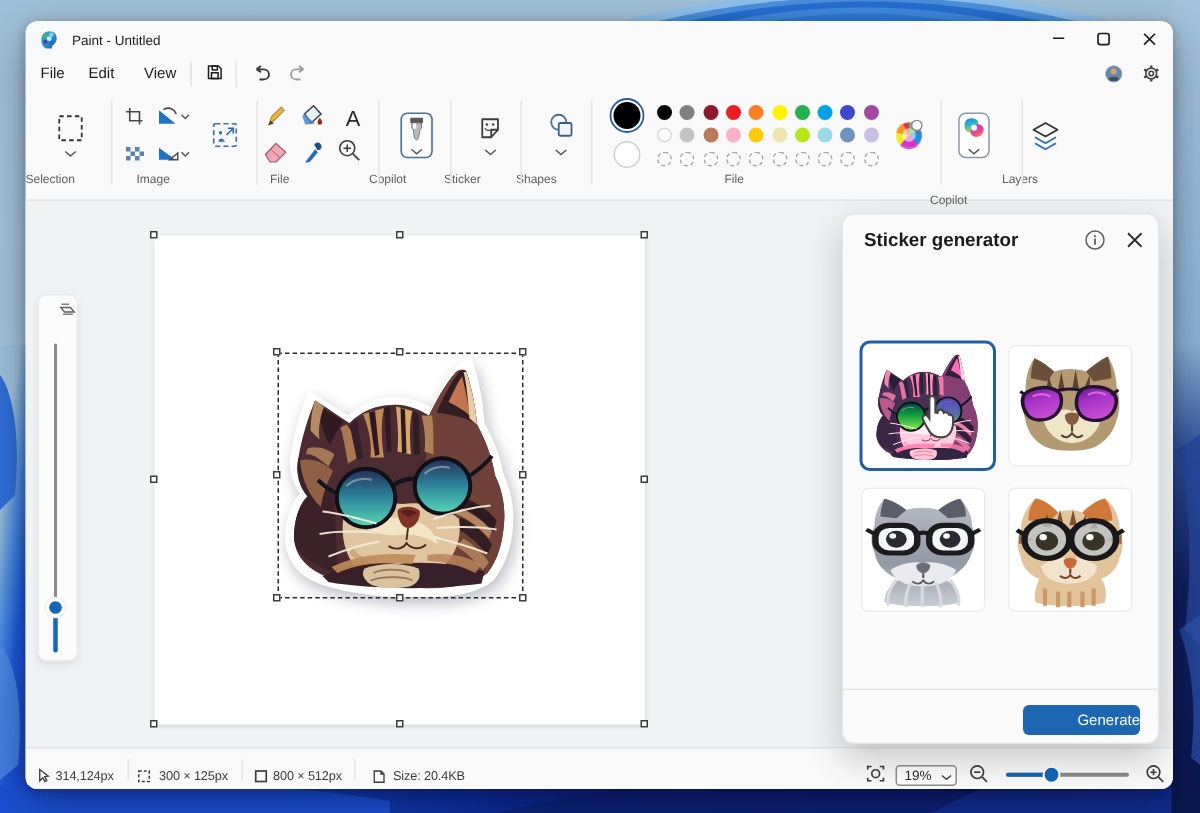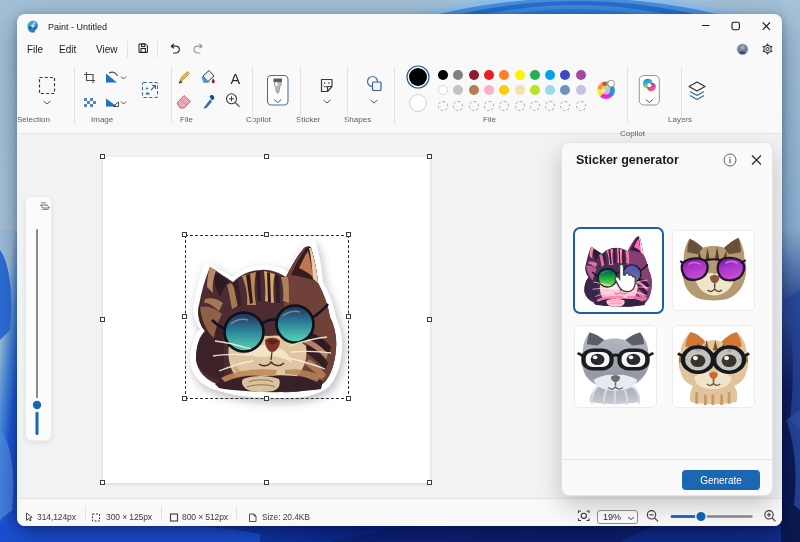--- a/index.html
+++ b/index.html
@@ -591,18 +591,18 @@
             <path d="M41,29 C41.5,27.5 42,27.5 42.5,29" stroke="#18181a" stroke-width="2.8" fill="none"></path>
             <path d="M17,30 L13,27 M66,30 L70,27" stroke="#18181a" stroke-width="2.6" fill="none"></path>
             <circle cx="29" cy="34" r="6" fill="#3a3428"></circle>
             <circle cx="54" cy="34" r="6" fill="#3a3428"></circle>
             <circle cx="27" cy="31.5" r="2" fill="#fff"></circle>
             <circle cx="52" cy="31.5" r="2" fill="#fff"></circle>
           </g>
         </svg>
       </div>
       <div class="abs" style="left:0;top:316px;width:212px;height:1px;background:#e5e5e5"></div>
-      <div class="abs" style="left:120px;top:327px;width:78px;height:20px;background:#1c66b2;border-radius:4px;text-align:center">
+      <div class="abs" style="left:120px;top:327px;width:78px;height:20px;background:#1c66b2;border-radius:4px;text-align:right">
         <span style="font-size:10px;color:#fff;line-height:20px">Generate</span>
       </div>
     </div>
   </div>
 </div>
 
 </body></html>

